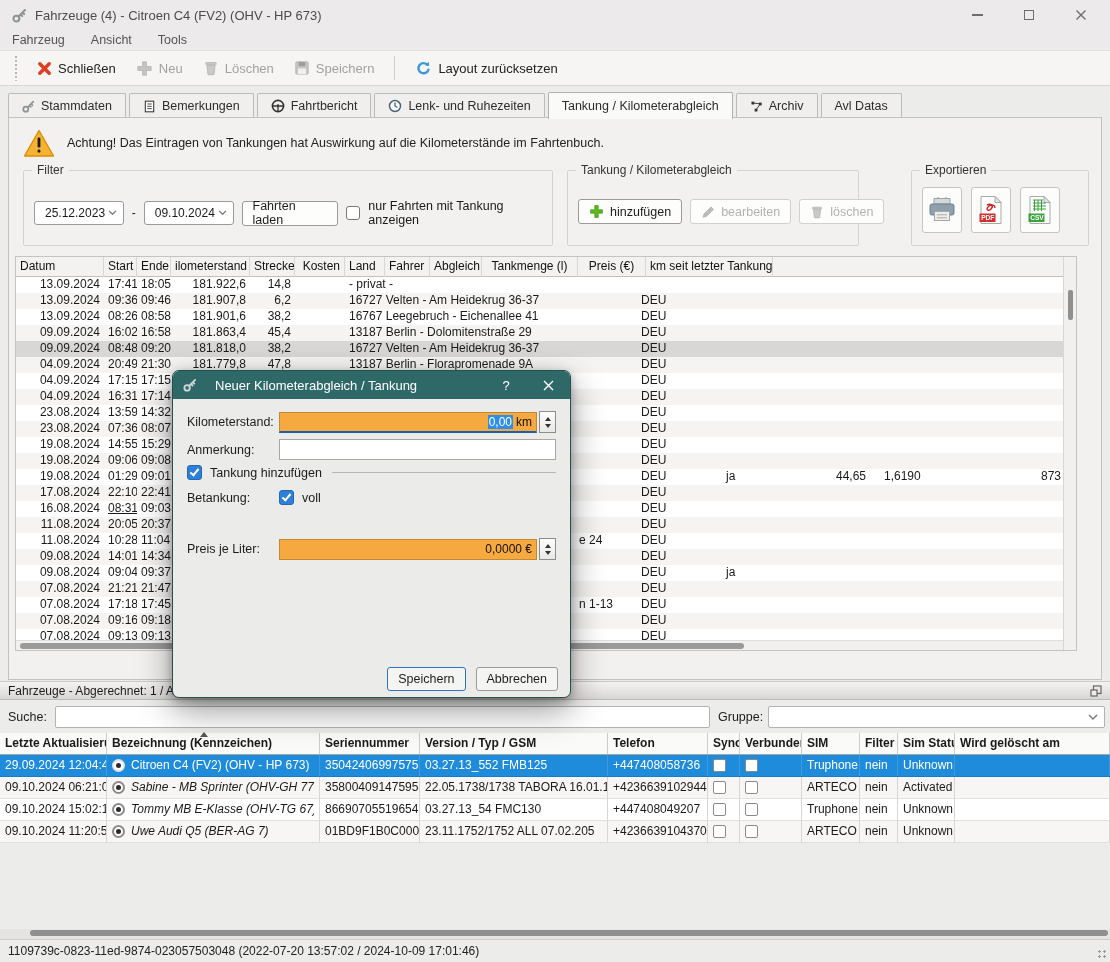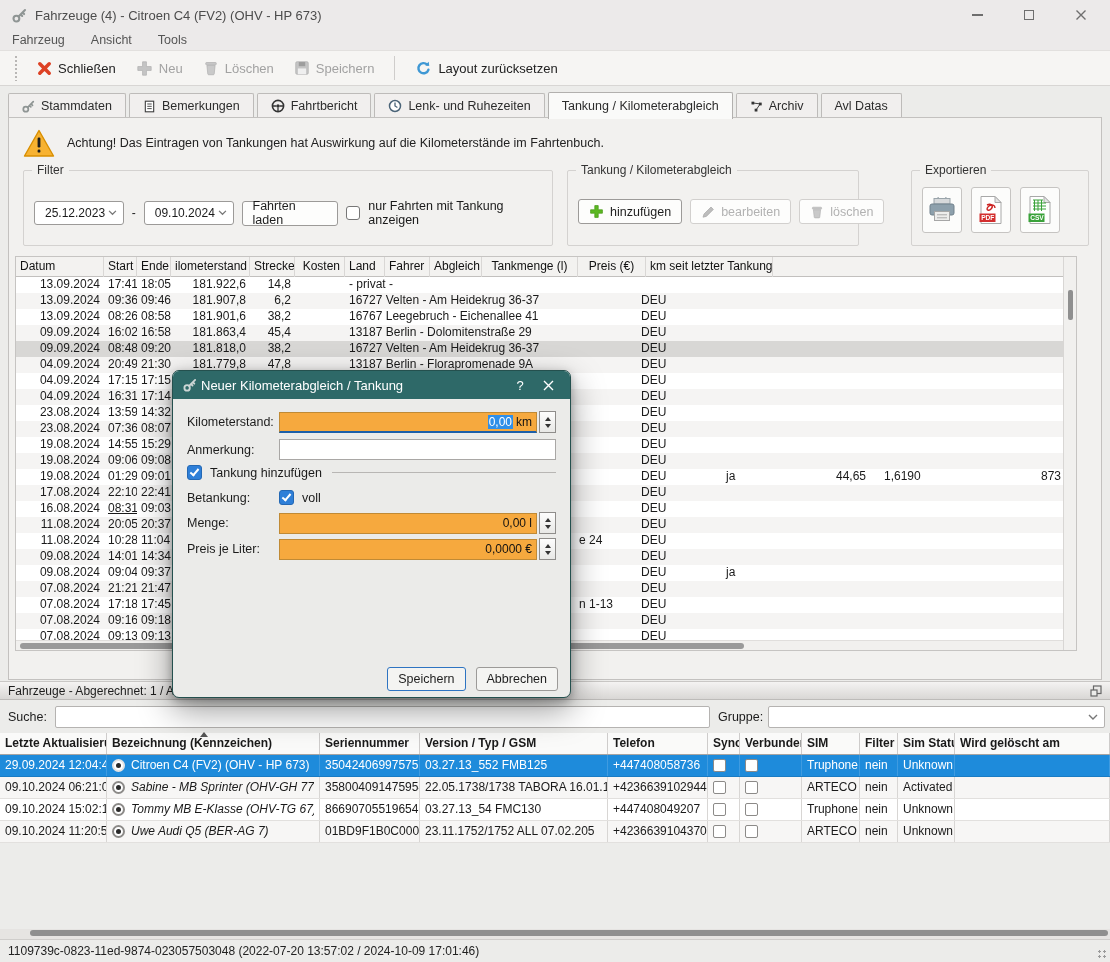--- a/index.html
+++ b/index.html
@@ -131,21 +131,21 @@
     font-size:12px; color:#222; }
   .grip { position:absolute; right:3px; bottom:3px; width:10px; height:10px;
     background-image:radial-gradient(circle, #9a9a9a 1px, transparent 1.3px);
     background-size:5px 5px; background-position:bottom right; transform:rotate(0deg); }
 
   
   .dialog { position:absolute; left:172px; top:370px; width:399px; height:328px; z-index:50;
     background:#ebebe9; border:1px solid #24504e; border-radius:7px;
     box-shadow:0 12px 34px rgba(0,0,0,.4), 0 3px 10px rgba(0,0,0,.28); overflow:hidden; }
   .dlg-title { height:28px; background:#2e6968; color:#fff; display:flex; align-items:center;
-    padding:0 10px; gap:4px; font-size:13px; }
+    padding:0 10px; gap:18px; font-size:13px; }
   .dlg-title .t { flex:1; }
   .dlg-btn { width:24px; height:20px; display:flex; align-items:center; justify-content:center; color:#fff; font-size:13px; }
   .dlg-body { position:relative; height:300px; font-size:12.5px; }
   .drow { position:absolute; left:14px; right:14px; display:flex; align-items:center; }
   .dlabel { width:92px; flex:0 0 auto; color:#1c1c1c; }
   .field { display:flex; align-items:center; flex:1; }
   .orange-input { flex:1; height:21px; background:#f6a93e; border:1px solid #c08a35;
     display:flex; align-items:center; justify-content:flex-end; padding-right:4px; font-size:12px; color:#111; }
   .orange-input.focused { border-bottom:2px solid #1d5fa8; }
   .sel-text { background:#2f8fe8; color:#fff; padding:0 1px; }
@@ -970,32 +970,20 @@
     <div class="drow" style="top:66px;">
       <span class="bluebox"></span>
       <span style="margin-left:8px;">Tankung hinzufügen</span>
       <span class="hline"></span>
     </div>
     <div class="drow" style="top:91px;">
       <span class="dlabel">Betankung:</span>
       <span class="bluebox"></span>
       <span style="margin-left:8px;">voll</span>
     </div>
-    <div class="drow" style="top:113px;">
-      <span class="dlabel">Menge:</span>
-      <span class="field">
-        <span class="orange-input">
-          <span>0,00 l</span>
-        </span>
-        <span class="spin">
-            <span class="up"></span>
-            <span class="dn"></span>
-          </span>
-      </span>
-    </div>
     <div class="drow" style="top:139px;">
       <span class="dlabel">Preis je Liter:</span>
       <span class="field">
         <span class="orange-input">
           <span>0,0000 €</span>
         </span>
         <span class="spin">
             <span class="up"></span>
             <span class="dn"></span>
           </span>

